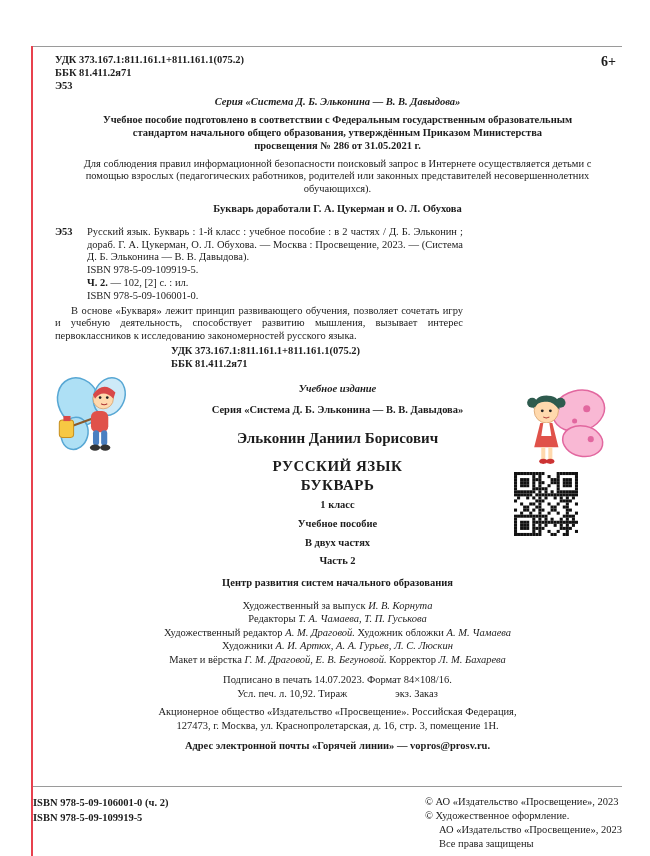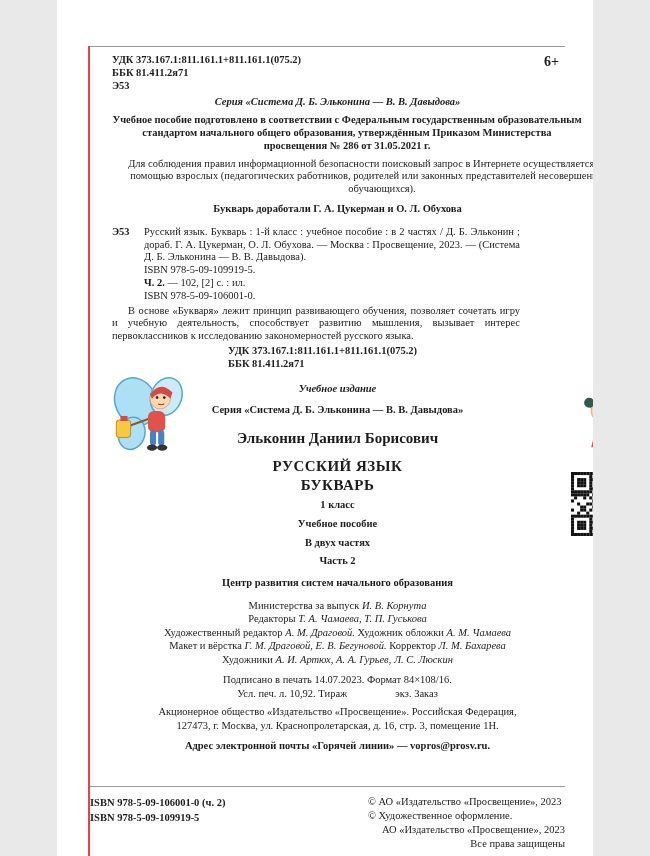--- a/index.html
+++ b/index.html
@@ -1,18 +1,18 @@
 <!DOCTYPE html>
 <html lang="ru"><head>
 <meta charset="utf-8">
 <style>
   * { margin:0; padding:0; box-sizing:border-box; }
   html,body { background:#e9e9e9; }
   .page {
-    position:relative; width:536px; height:856px; margin:0 auto;
+    position:relative; width:650px; height:856px; margin:0 auto;
     background:#ffffff; color:#1c1c1c; overflow:hidden;
     font-family:"Liberation Serif", serif; font-size:10.5px; line-height:1.22;
   }
   .rule-top { position:absolute; left:33px; right:28px; top:46px; height:1px; background:#9a9a9a; }
   .red-line { position:absolute; left:31px; top:46px; bottom:0; width:2px; background:#e8414e; }
   .content { position:absolute; left:55px; right:30px; top:53px; }
   .b { font-weight:bold; }
   .i { font-style:italic; }
   .c { text-align:center; }
   .header-row { display:flex; justify-content:space-between; align-items:flex-start; }
@@ -44,21 +44,21 @@
   .imprint div { line-height:1.3; }
   .gap { display:inline-block; width:48px; }
   .email-line { margin-top:6px; font-weight:bold; }
   .footer {
     position:absolute; left:33px; right:28px; top:786px;
     border-top:1px solid #9a9a9a; padding-top:8px;
     display:flex; justify-content:space-between;gap:12px;
   }
   .footer-isbn div { font-weight:bold; line-height:1.45; }
   .footer-copy div { line-height:1.32; }
-  .copy-indent { padding-left:14px;text-align:right; }
+  .copy-indent { padding-left:14px; }
   .fairy-left { position:absolute; left:48px; top:366px; width:92px; height:102px; }
   .fairy-right { position:absolute; left:516px; top:380px; width:96px; height:92px; }
   .qr { position:absolute; left:514px; top:472px; width:64px; height:64px; }
   svg { display:block; width:100%; height:100%; }
 </style>
 </head>
 <body>
 
 <div class="page">
   <div class="rule-top"></div>
@@ -398,25 +398,25 @@
     <div class="edition-author c">Эльконин Даниил Борисович</div>
     <div class="book-title c">РУССКИЙ ЯЗЫК</div>
     <div class="book-title2 c">БУКВАРЬ</div>
     <div class="grade-line c">1 класс</div>
     <div class="ed-line c">Учебное пособие</div>
     <div class="ed-line c">В двух частях</div>
     <div class="ed-line c">Часть 2</div>
     <div class="center-line c">Центр развития систем начального образования</div>
 
     <div class="credits c">
-      <div><span>Министерства за выпуск</span> <span class="i">И. В. Корнута</span></div>
+      <div><span>Художественный за выпуск</span> <span class="i">И. В. Корнута</span></div>
       <div><span>Редакторы</span> <span class="i">Т. А. Чамаева, Т. П. Гуськова</span></div>
       <div><span>Художественный редактор</span> <span class="i">А. М. Драговой.</span> <span>Художник обложки</span> <span class="i">А. М. Чамаева</span></div>
+      <div><span>Художники</span> <span class="i">А. И. Артюх, А. А. Гурьев, Л. С. Люскин</span></div>
       <div><span>Макет и вёрстка</span> <span class="i">Г. М. Драговой, Е. В. Бегуновой.</span> <span>Корректор</span> <span class="i">Л. М. Бахарева</span></div>
-      <div><span>Художники</span> <span class="i">А. И. Артюх, А. А. Гурьев, Л. С. Люскин</span></div>
     </div>
 
     <div class="imprint c">
       <div>Подписано в печать 14.07.2023. Формат 84×108/16.</div>
       <div><span>Усл. печ. л. 10,92. Тираж</span><span class="gap"></span><span>экз. Заказ</span></div>
       <div style="margin-top:5px">Акционерное общество «Издательство «Просвещение». Российская Федерация,</div>
       <div>127473, г. Москва, ул. Краснопролетарская, д. 16, стр. 3, помещение 1Н.</div>
       <div class="email-line">Адрес электронной почты «Горячей линии» — vopros@prosv.ru.</div>
     </div>
 

